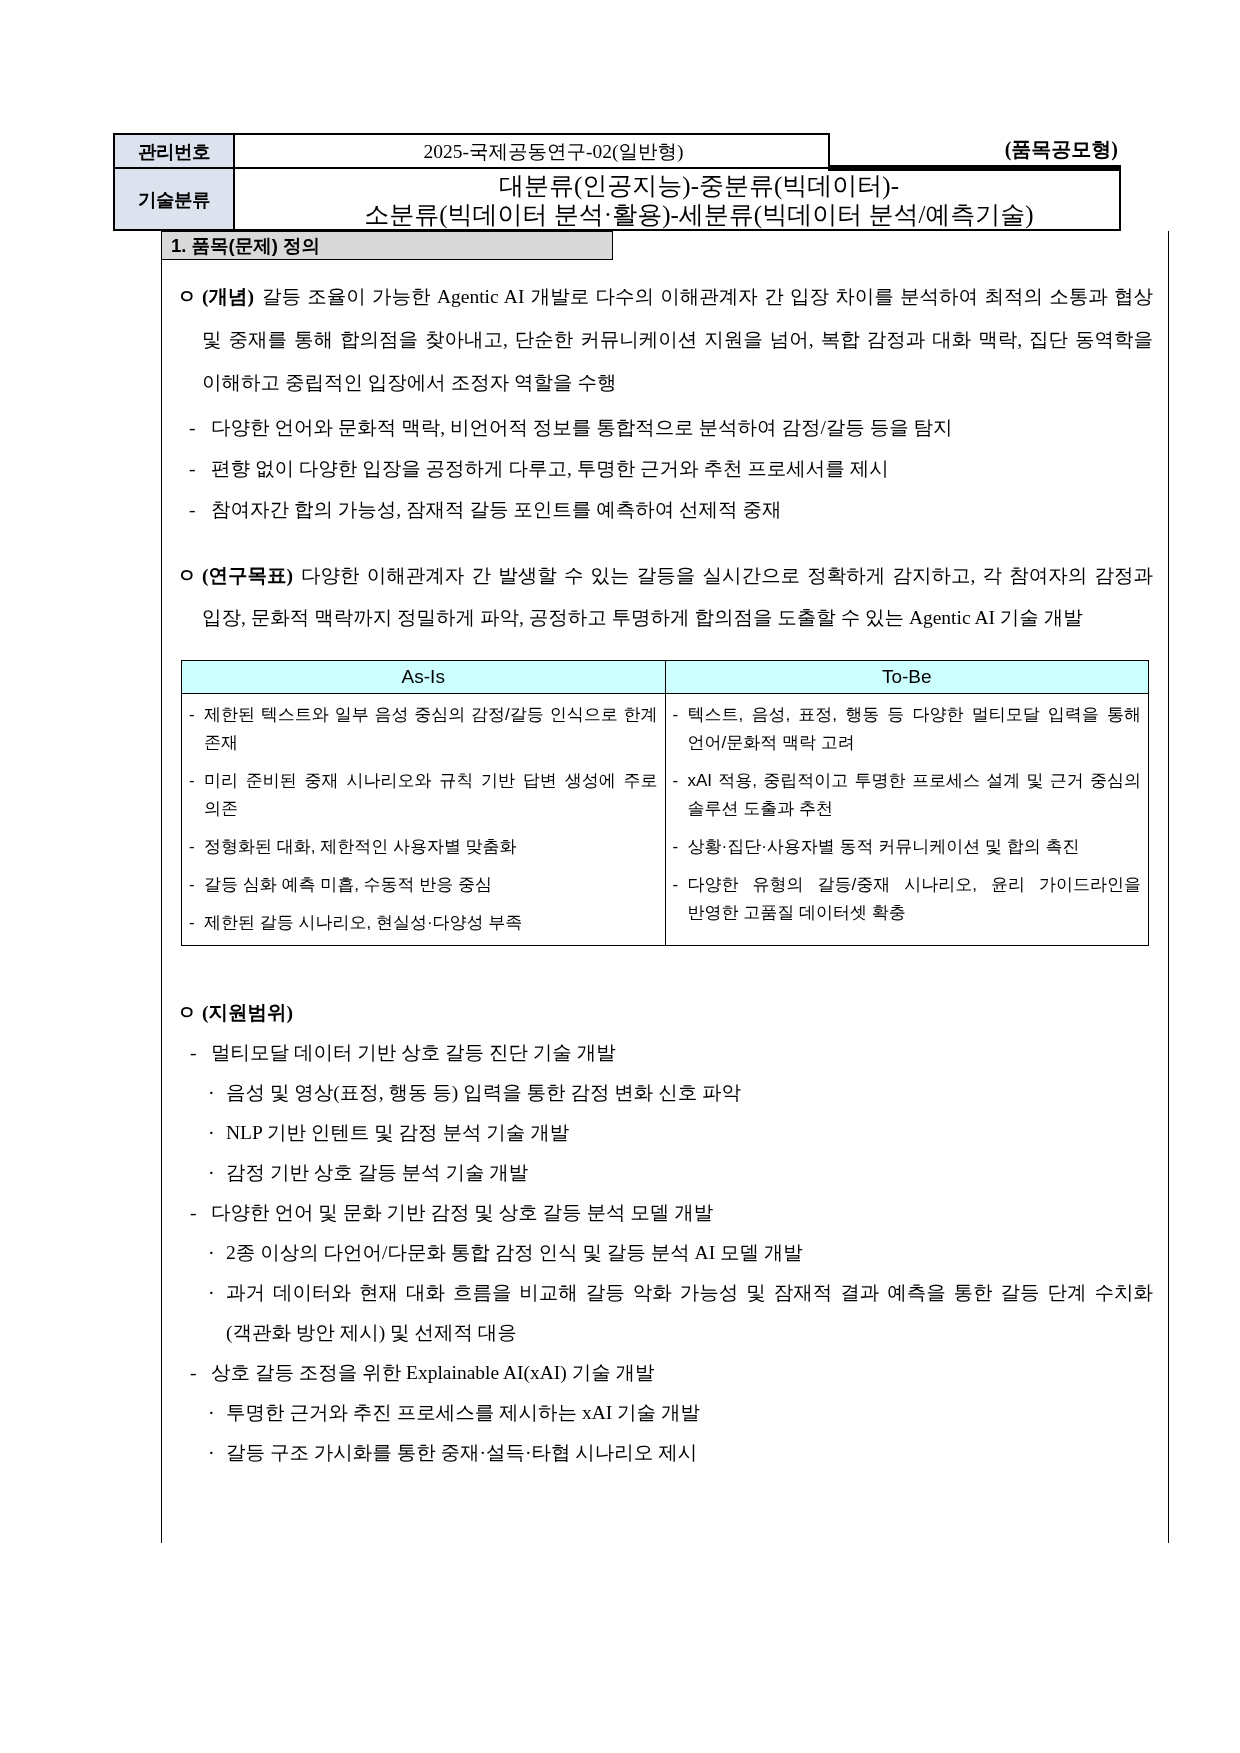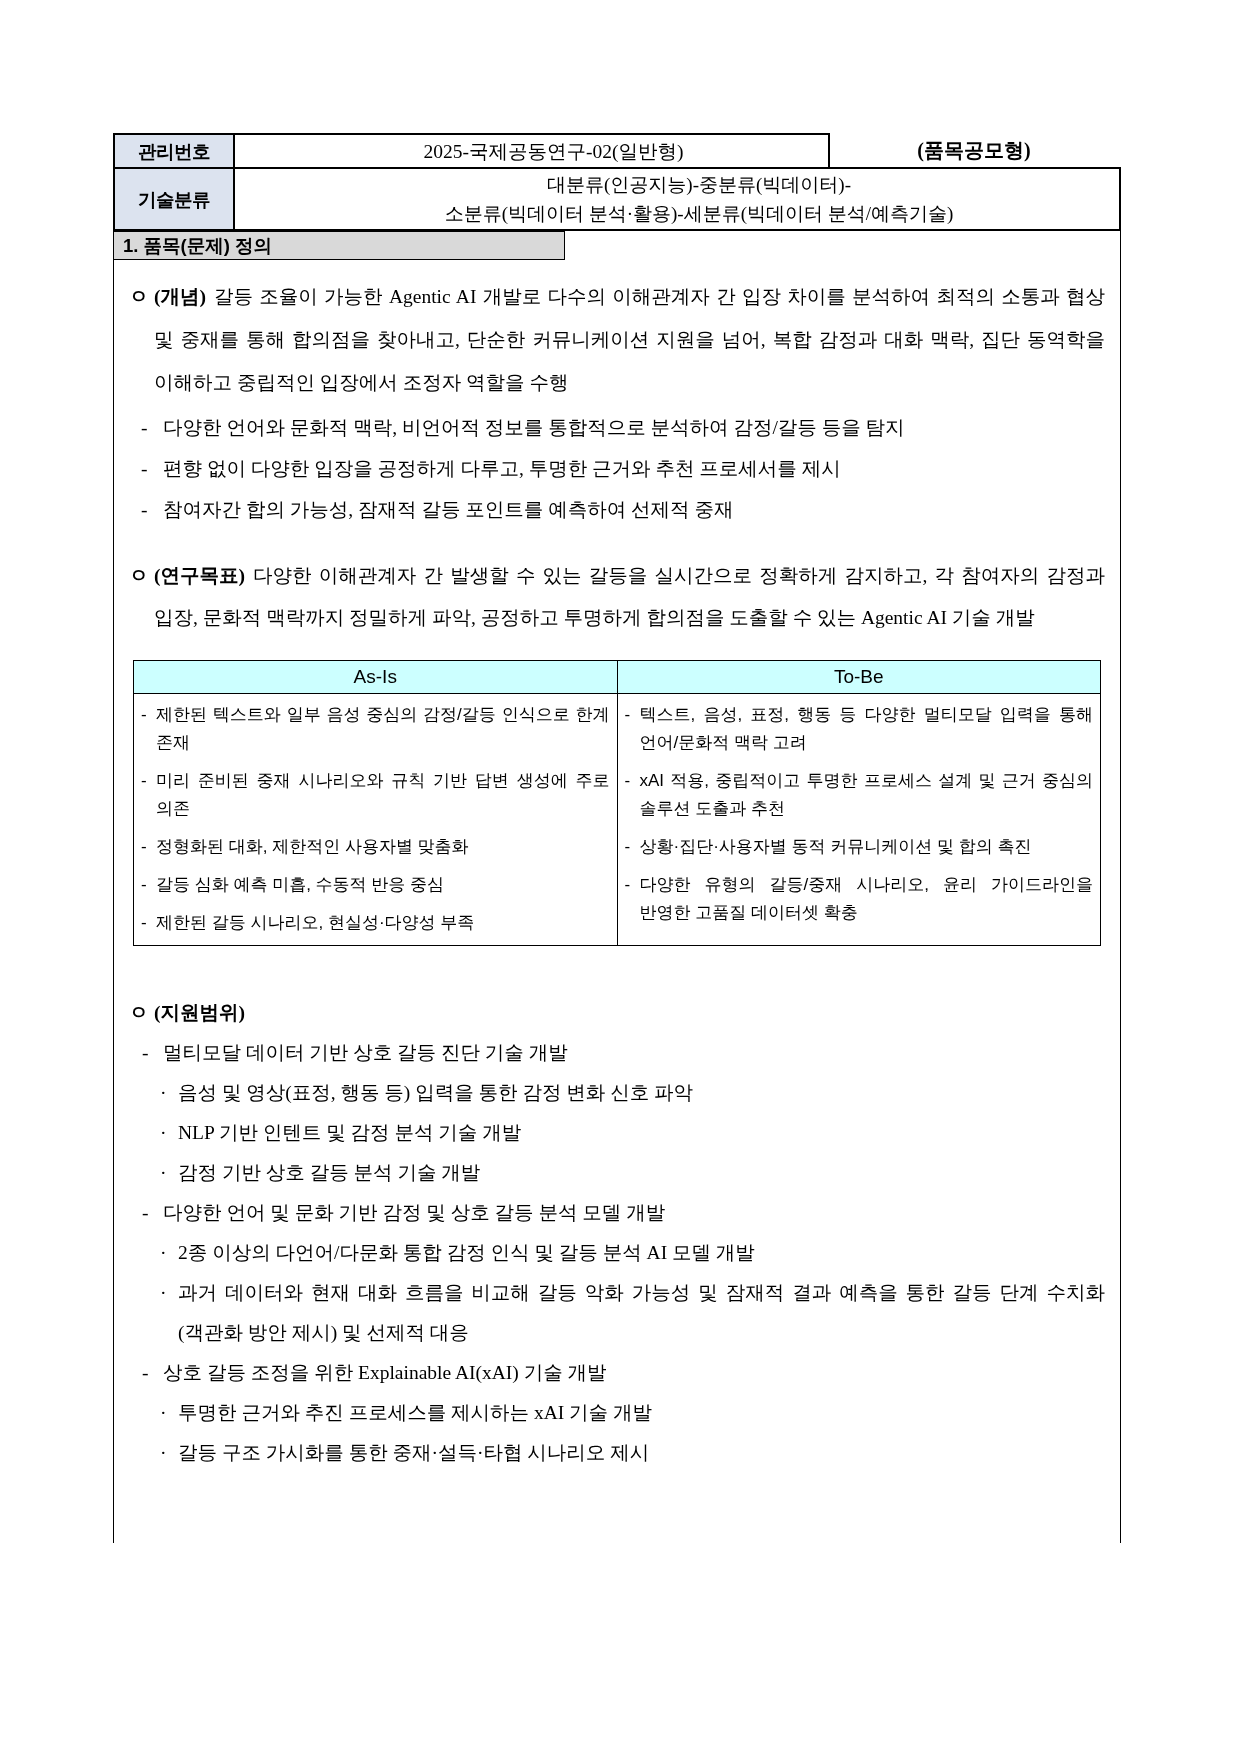--- a/index.html
+++ b/index.html
@@ -17,34 +17,35 @@
 
   
   table.hdr { border-collapse: collapse; width: 1008px; table-layout: fixed; }
   table.hdr td { border: 2px solid #000; vertical-align: middle; margin-left: 32px; }
   table.hdr td.hl {
     width: 120px; background: #DCE3EF; text-align: center;
     font-weight: bold; font-size: 18.5px; letter-spacing: -0.5px;
   }
   table.hdr td.hv { text-align: center; font-size: 19.5px; padding-left: 44px; }
   table.hdr td.badge {
-    border: none; border-bottom: 2px solid #000000; border-left: 2px solid #000;
-    text-align: center; font-weight: bold; font-size: 20px; padding-right: 2px;
+    border: none; border-bottom: 6px solid #000000; border-left: 2px solid #000;
+    text-align: right; font-weight: bold; font-size: 20px; padding-right: 2px;
   }
   .r1 td { height: 34px; }
   .r2 td { height: 62px; }
   .r3 td, .r4 td { height: 30px; }
   .r5 td { height: 31px; }
-  .twoline div { line-height: 29px; font-size: 19px; }
+  .twoline div { line-height: 29px; font-size: 25px; }
 
   
   .content-box {
     width: 1008px; height: 1312px;
     border-left: 1.5px solid #000; border-right: 1.5px solid #000;
     overflow: hidden;
+    margin-left: 48px;
   }
   .sec-bar {
     width: 452px; height: 29px;
     background: #D9D9D9; border: 1px solid #000;
     margin-left: -1px;
     font-family: "Liberation Sans", "DejaVu Sans", sans-serif;
     font-weight: bold; font-size: 18.5px; line-height: 27px;
     padding-left: 9px;
   }
   .box-pad { padding: 0 15px 0 15px; }

